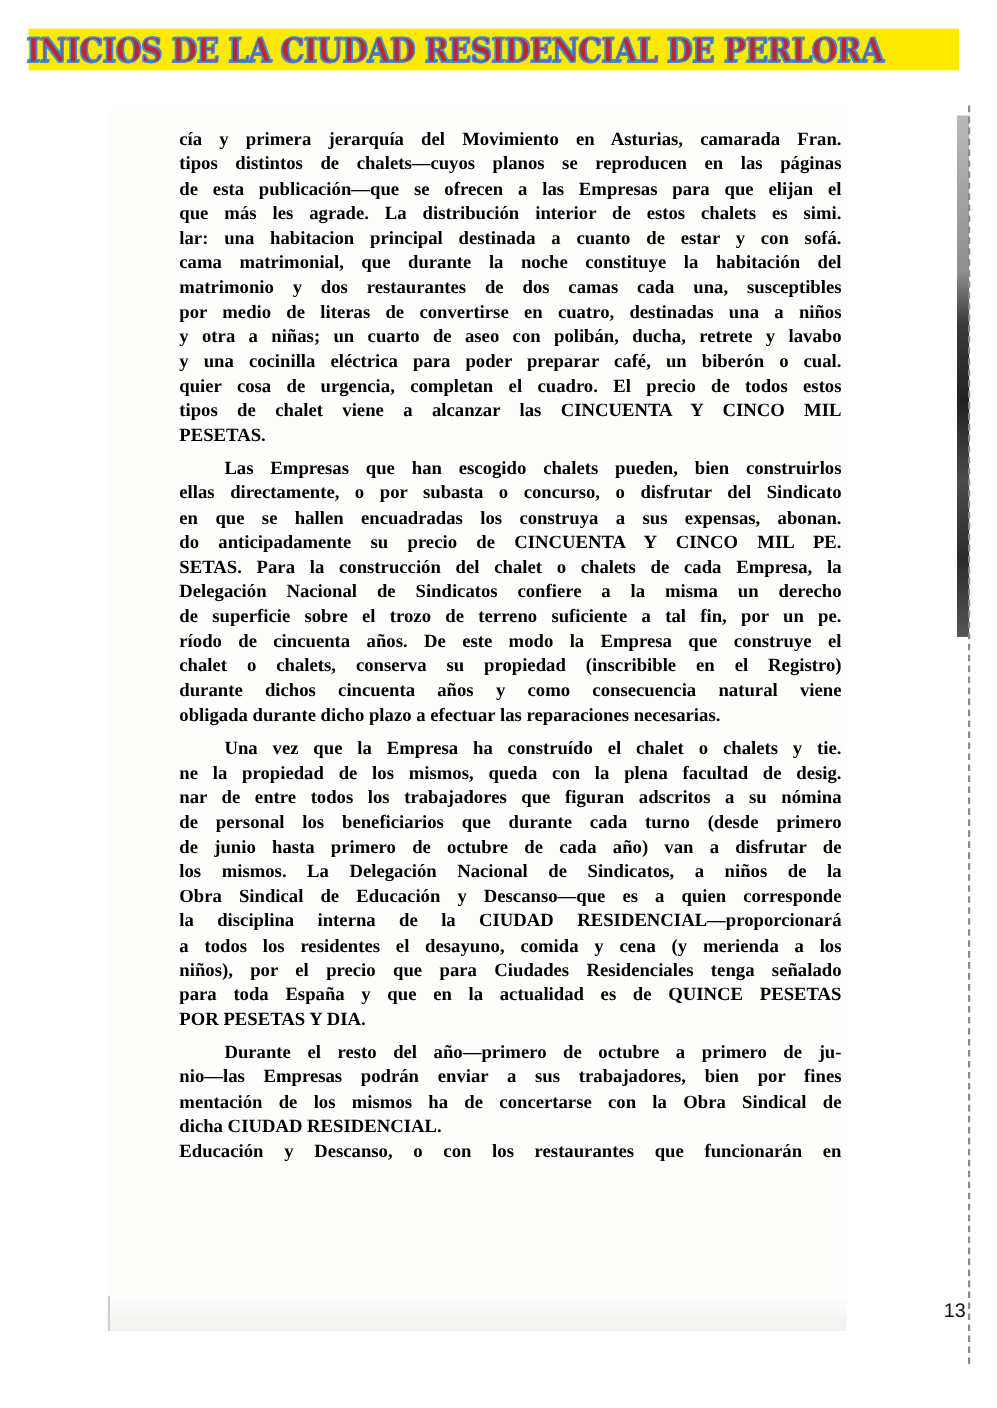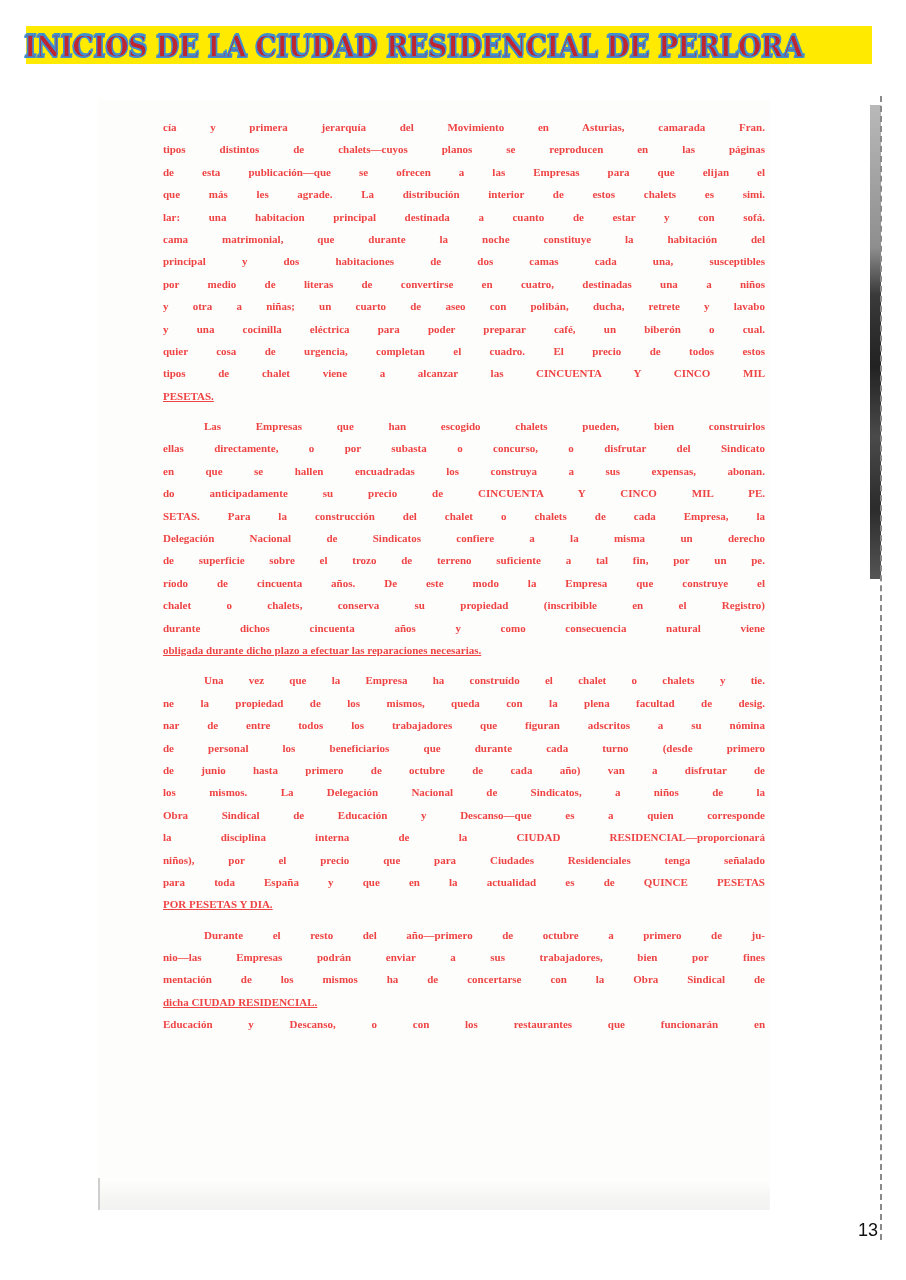--- a/index.html
+++ b/index.html
@@ -33,43 +33,43 @@
   .scan-bottom-smudge {
     position: absolute; left: 98px; top: 1178px; width: 672px; height: 32px;
     background: linear-gradient(to bottom, #ffffff, #f2f2f0 60%, #eeeeec);
     opacity: 0.7;
   }
   .scan-left-edge {
     position: absolute; left: 98px; top: 1178px; width: 2px; height: 32px; background: #cfcfcf;
   }
   .text-col {
     position: absolute; left: 163px; top: 116px; width: 602px;
-    color: #ef4444;
-    font-size: 11px;
+    color: #000000;
+    font-size: 17px;
   }
   .line {
     height: 22.4px; line-height: 22.4px;
     text-align: justify; text-align-last: justify;
     white-space: nowrap; overflow: visible;
   }
-  .line.last { text-align-last: left; text-decoration: underline; }
+  .line.last { text-align-last: left; }
   .line.indent { padding-left: 41px; }
   .para { margin-bottom: 8px; }
   .para.bold .line { font-weight: bold; }
   .para.semibold .line { font-weight: 600; }
   .side-strip {
     position: absolute; left: 870px; top: 105px; width: 11px; height: 474px;
     background: linear-gradient(to bottom, #b9b9b9 0%, #8e8e8e 30%, #3a3a3a 40%, #222 55%, #4a4a4a 70%, #2b2b2b 85%, #555 100%);
   }
   .dash-line {
     position: absolute; left: 880px; top: 96px; width: 0; height: 1144px;
     border-left: 2px dashed #8a8a8a;
   }
   .page-number {
-    position: absolute; left: 858px; top: 1220px;
+    position: absolute; left: 858px; top: 1181px;
     font-family: "Liberation Sans", sans-serif; font-size: 18px; color: #111;
   }
 </style>
 </head>
 <body>
 
 <div class="title-bar"></div>
 <div class="title-text">INICIOS DE LA CIUDAD RESIDENCIAL DE PERLORA</div>
 
 <div class="scan"></div>
@@ -77,21 +77,21 @@
 <div class="scan-left-edge"></div>
 
 <div class="text-col">
   <div class="para semibold">
     <div class="line">cía y primera jerarquía del Movimiento en Asturias, camarada Fran.</div>
     <div class="line">tipos distintos de chalets—cuyos planos se reproducen en las páginas</div>
     <div class="line">de esta publicación—que se ofrecen a las Empresas para que elijan el</div>
     <div class="line">que más les agrade. La distribución interior de  estos chalets es simi.</div>
     <div class="line">lar: una habitacion principal destinada a cuanto de estar  y  con sofá.</div>
     <div class="line">cama matrimonial, que durante la noche constituye la habitación del</div>
-    <div class="line">principal y dos habitaciones de dos camas cada  una,  susceptibles</div>
+    <div class="line">matrimonio y dos restaurantes de dos camas cada  una,  susceptibles</div>
     <div class="line">por medio de literas de convertirse en cuatro, destinadas una a niños</div>
     <div class="line">y otra a niñas; un cuarto de aseo con polibán, ducha, retrete y lavabo</div>
     <div class="line">y una cocinilla eléctrica para poder preparar café, un  biberón o cual.</div>
     <div class="line">quier cosa de urgencia, completan el cuadro. El precio de todos estos</div>
     <div class="line">tipos de chalet viene a alcanzar las  CINCUENTA  Y CINCO  MIL</div>
     <div class="line last">PESETAS.</div>
   </div>
 
   <div class="para semibold">
     <div class="line indent">Las Empresas que han escogido chalets pueden, bien construirlos</div>
@@ -109,20 +109,21 @@
 
   <div class="para bold">
     <div class="line indent">Una vez que la Empresa ha construído el chalet o chalets  y tie.</div>
     <div class="line">ne la propiedad de los mismos, queda con la plena facultad de desig.</div>
     <div class="line">nar de entre todos los trabajadores que figuran adscritos a su nómina</div>
     <div class="line">de personal los beneficiarios que durante cada turno  (desde  primero</div>
     <div class="line">de junio hasta primero de octubre de  cada  año)  van  a  disfrutar  de</div>
     <div class="line">los mismos. La Delegación  Nacional  de  Sindicatos,  a  niños  de  la</div>
     <div class="line">Obra Sindical de Educación y Descanso—que es a quien corresponde</div>
     <div class="line">la disciplina interna de la CIUDAD  RESIDENCIAL—proporcionará</div>
+    <div class="line">a todos los residentes el desayuno, comida y cena (y  merienda a los</div>
     <div class="line">niños), por el precio que para Ciudades Residenciales tenga señalado</div>
     <div class="line">para toda España y que en la actualidad es  de  QUINCE  PESETAS</div>
     <div class="line last">POR PESETAS Y DIA.</div>
   </div>
 
   <div class="para bold">
     <div class="line indent">Durante el resto del año—primero de octubre  a  primero  de ju-</div>
     <div class="line">nio—las Empresas podrán enviar a sus  trabajadores,  bien  por fines</div>
     <div class="line">mentación de los mismos ha de concertarse con la Obra  Sindical  de</div>
     <div class="line last">dicha  CIUDAD RESIDENCIAL.</div>

